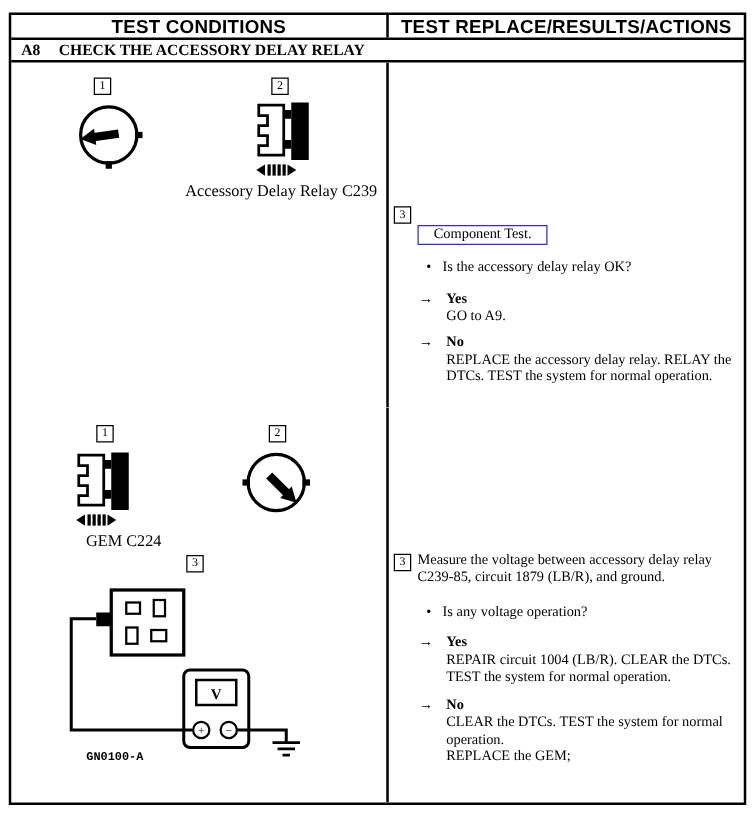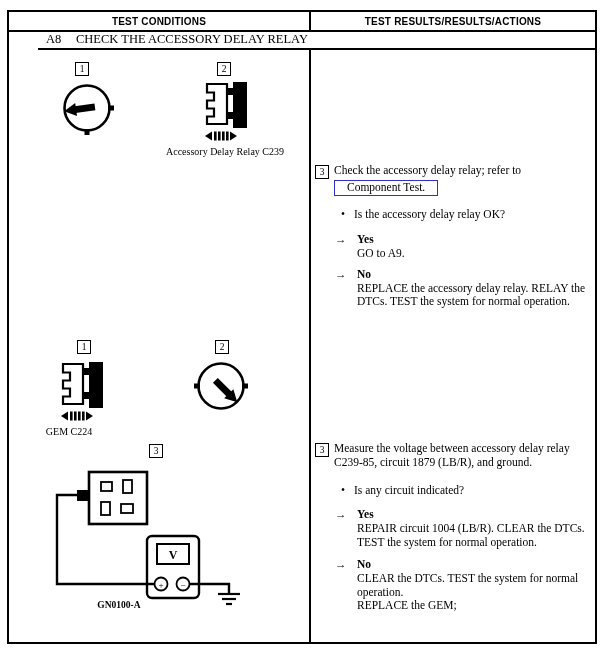--- a/index.html
+++ b/index.html
@@ -8,27 +8,27 @@
     position: relative; width: 604px; height: 650px; background: #fff;
     font-family: "Liberation Serif", serif; color: #000; overflow: hidden;
   }
   .tbl {
     position: absolute; left: 7px; top: 10px; width: 590px; height: 634px;
     border: 2px solid #000; display: flex; flex-direction: column; background: #fff;
   }
   .hrow { display: flex; height: 20px; border-bottom: 2px solid #000; flex: none; }
   .hcell {
     display: flex; align-items: center; justify-content: center;
-    font-family: "Liberation Sans", sans-serif; font-weight: bold; font-size: 10px; letter-spacing: .2px;
+    font-family: "Liberation Sans", sans-serif; font-weight: bold; font-size: 15px; letter-spacing: .2px;
   }
   .hcell.left { width: 302px; border-right: 2px solid #000; flex: none; }
   .hcell.right { flex: 1; }
   .trow {
-    display: flex; align-items: flex-start; height: 18px; border-bottom: 2px solid #000;
-    flex: none; font-weight: normal; font-size: 12.5px; margin-left: 29px;
+    display: flex; align-items: flex-end; height: 18px; border-bottom: 2px solid #000;
+    flex: none; font-weight: bold; font-size: 12.5px;
   }
   .trow .tid { margin-left: 8px; width: 30px; flex: none; }
   .brow { display: flex; flex: none; overflow: hidden; }
   .brow .lcell { width: 302px; border-right: 2px solid #000; position: relative; flex: none; overflow: hidden; }
   .brow .rcell { flex: 1; padding: 0 8px 0 4px; overflow: hidden; font-size: 11.5px; }
   .a8body { height: 276px; }
   .a9body { flex: 1; }
   .stepbox {
     position: absolute; width: 14px; height: 14px; border: 1.3px solid #000;
     font-size: 9.5px; display: flex; align-items: center; justify-content: center; background: #fff;
@@ -36,33 +36,33 @@
   .stepbox.inline { position: static; flex: none; margin-top: 1px; }
   .steprow { display: flex; gap: 5px; }
   .steptext { line-height: 1.2; }
   .linkbox { display: inline-block; border: 1.6px solid #2f2fd0; padding: 0 12px; margin-top: 2px; }
   .qrow { display: flex; gap: 9px; margin: 12px 0 0 26px; line-height: 1.2; }
   .ans { margin-left: 20px; line-height: 1.2; }
   .anshead { display: flex; }
   .anshead .arr { width: 22px; flex: none; }
   .anslabel { font-weight: bold; }
   .ansbody { margin-left: 22px; width: 230px; line-height: 1.18; }
-  .cap { position: absolute; font-size: 10px; text-align: center; line-height: 1.1; }
-  .figcode { position: absolute; font-family: Liberation Serif, serif; font-weight: bold; font-size: 9.5px; text-align: center; }
+  .cap { position: absolute; font-size: 13px; text-align: center; line-height: 1.1; }
+  .figcode { position: absolute; font-family: Liberation Mono, monospace; font-weight: bold; font-size: 9.5px; }
   .icon-abs { position: absolute; }
 </style>
 </head>
 <body>
 
 <div class="page">
   <div class="tbl">
 
     <div class="hrow">
       <div class="hcell left">TEST CONDITIONS</div>
-      <div class="hcell right">TEST RESULTS/RESULTS/ACTIONS</div>
+      <div class="hcell right">TEST REPLACE/RESULTS/ACTIONS</div>
     </div>
 
     <div class="trow">
       <span class="tid">A8</span>
       <span>CHECK THE ACCESSORY DELAY RELAY</span>
     </div>
 
     <div class="brow a8body">
       <div class="lcell">
         <span class="stepbox" style="left:66px;top:12px">1</span>
@@ -87,21 +87,21 @@
           <rect x="25" y="53.5" width="2.6" height="9" fill="#000"></rect>
           <rect x="29" y="53.5" width="2.6" height="9" fill="#000"></rect>
           <polygon points="40,58 33,53.5 33,62.5" fill="#000"></polygon>
         </svg>
         <div class="cap" style="left:126px;top:96px;width:180px">Accessory Delay Relay C239</div>
       </div>
       <div class="rcell">
         <div class="steprow" style="margin-top:114px">
           <span class="stepbox inline">3</span>
           <div class="steptext">
-            <span>Check the accessory delay relay; refer to</span><br>
+            <br>
             <span class="linkbox">Component Test.</span>
           </div>
         </div>
         <div class="qrow">
           <span>•</span>
           <span>Is the accessory delay relay OK?</span>
         </div>
         <div class="ans" style="margin-top:12px">
           <div class="anshead">
             <span class="arr">→</span>
@@ -128,21 +128,21 @@
           <rect x="30" y="10" width="6" height="7" fill="#000"></rect>
           <rect x="30" y="34" width="6" height="7" fill="#000"></rect>
           <rect x="36" y="4" width="14" height="46" fill="#000"></rect>
           <polygon points="8,58 15,53.5 15,62.5" fill="#000"></polygon>
           <rect x="17" y="53.5" width="2.6" height="9" fill="#000"></rect>
           <rect x="21" y="53.5" width="2.6" height="9" fill="#000"></rect>
           <rect x="25" y="53.5" width="2.6" height="9" fill="#000"></rect>
           <rect x="29" y="53.5" width="2.6" height="9" fill="#000"></rect>
           <polygon points="40,58 33,53.5 33,62.5" fill="#000"></polygon>
         </svg>
-        <div class="cap" style="left:10px;top:100px;width:100px">GEM C224</div>
+        <div class="cap" style="left:40px;top:100px;width:100px">GEM C224</div>
         <span class="stepbox" style="left:206px;top:14px">2</span>
         <svg class="icon-abs" style="left:182px;top:30px" width="60" height="60" viewBox="0 0 60 60">
           <circle cx="30" cy="30" r="22.5" fill="none" stroke="#000" stroke-width="2.6"></circle>
           <rect x="51" y="27.5" width="6" height="5" fill="#000"></rect>
           <rect x="3" y="27.5" width="6" height="5" fill="#000"></rect>
           <g transform="rotate(225 30 30)">
             <polygon points="7,30 19,23.5 19,36.5" fill="#000"></polygon>
             <rect x="18" y="26.6" width="20" height="6.8" fill="#000"></rect>
           </g>
         </svg>
@@ -169,21 +169,21 @@
         </svg>
         <div class="figcode" style="left:60px;top:274px;width:100px">GN0100-A</div>
       </div>
       <div class="rcell">
         <div class="steprow" style="margin-top:116px">
           <span class="stepbox inline">3</span>
           <div class="steptext">Measure the voltage between accessory delay relay C239-85, circuit 1879 (LB/R), and ground.</div>
         </div>
         <div class="qrow" style="margin-top:14px">
           <span>•</span>
-          <span>Is any circuit indicated?</span>
+          <span>Is any voltage operation?</span>
         </div>
         <div class="ans" style="margin-top:11px">
           <div class="anshead">
             <span class="arr">→</span>
             <span class="anslabel">Yes</span>
           </div>
           <div class="ansbody">REPAIR circuit 1004 (LB/R). CLEAR the DTCs. TEST the system for normal operation.</div>
         </div>
         <div class="ans" style="margin-top:9px">
           <div class="anshead">

